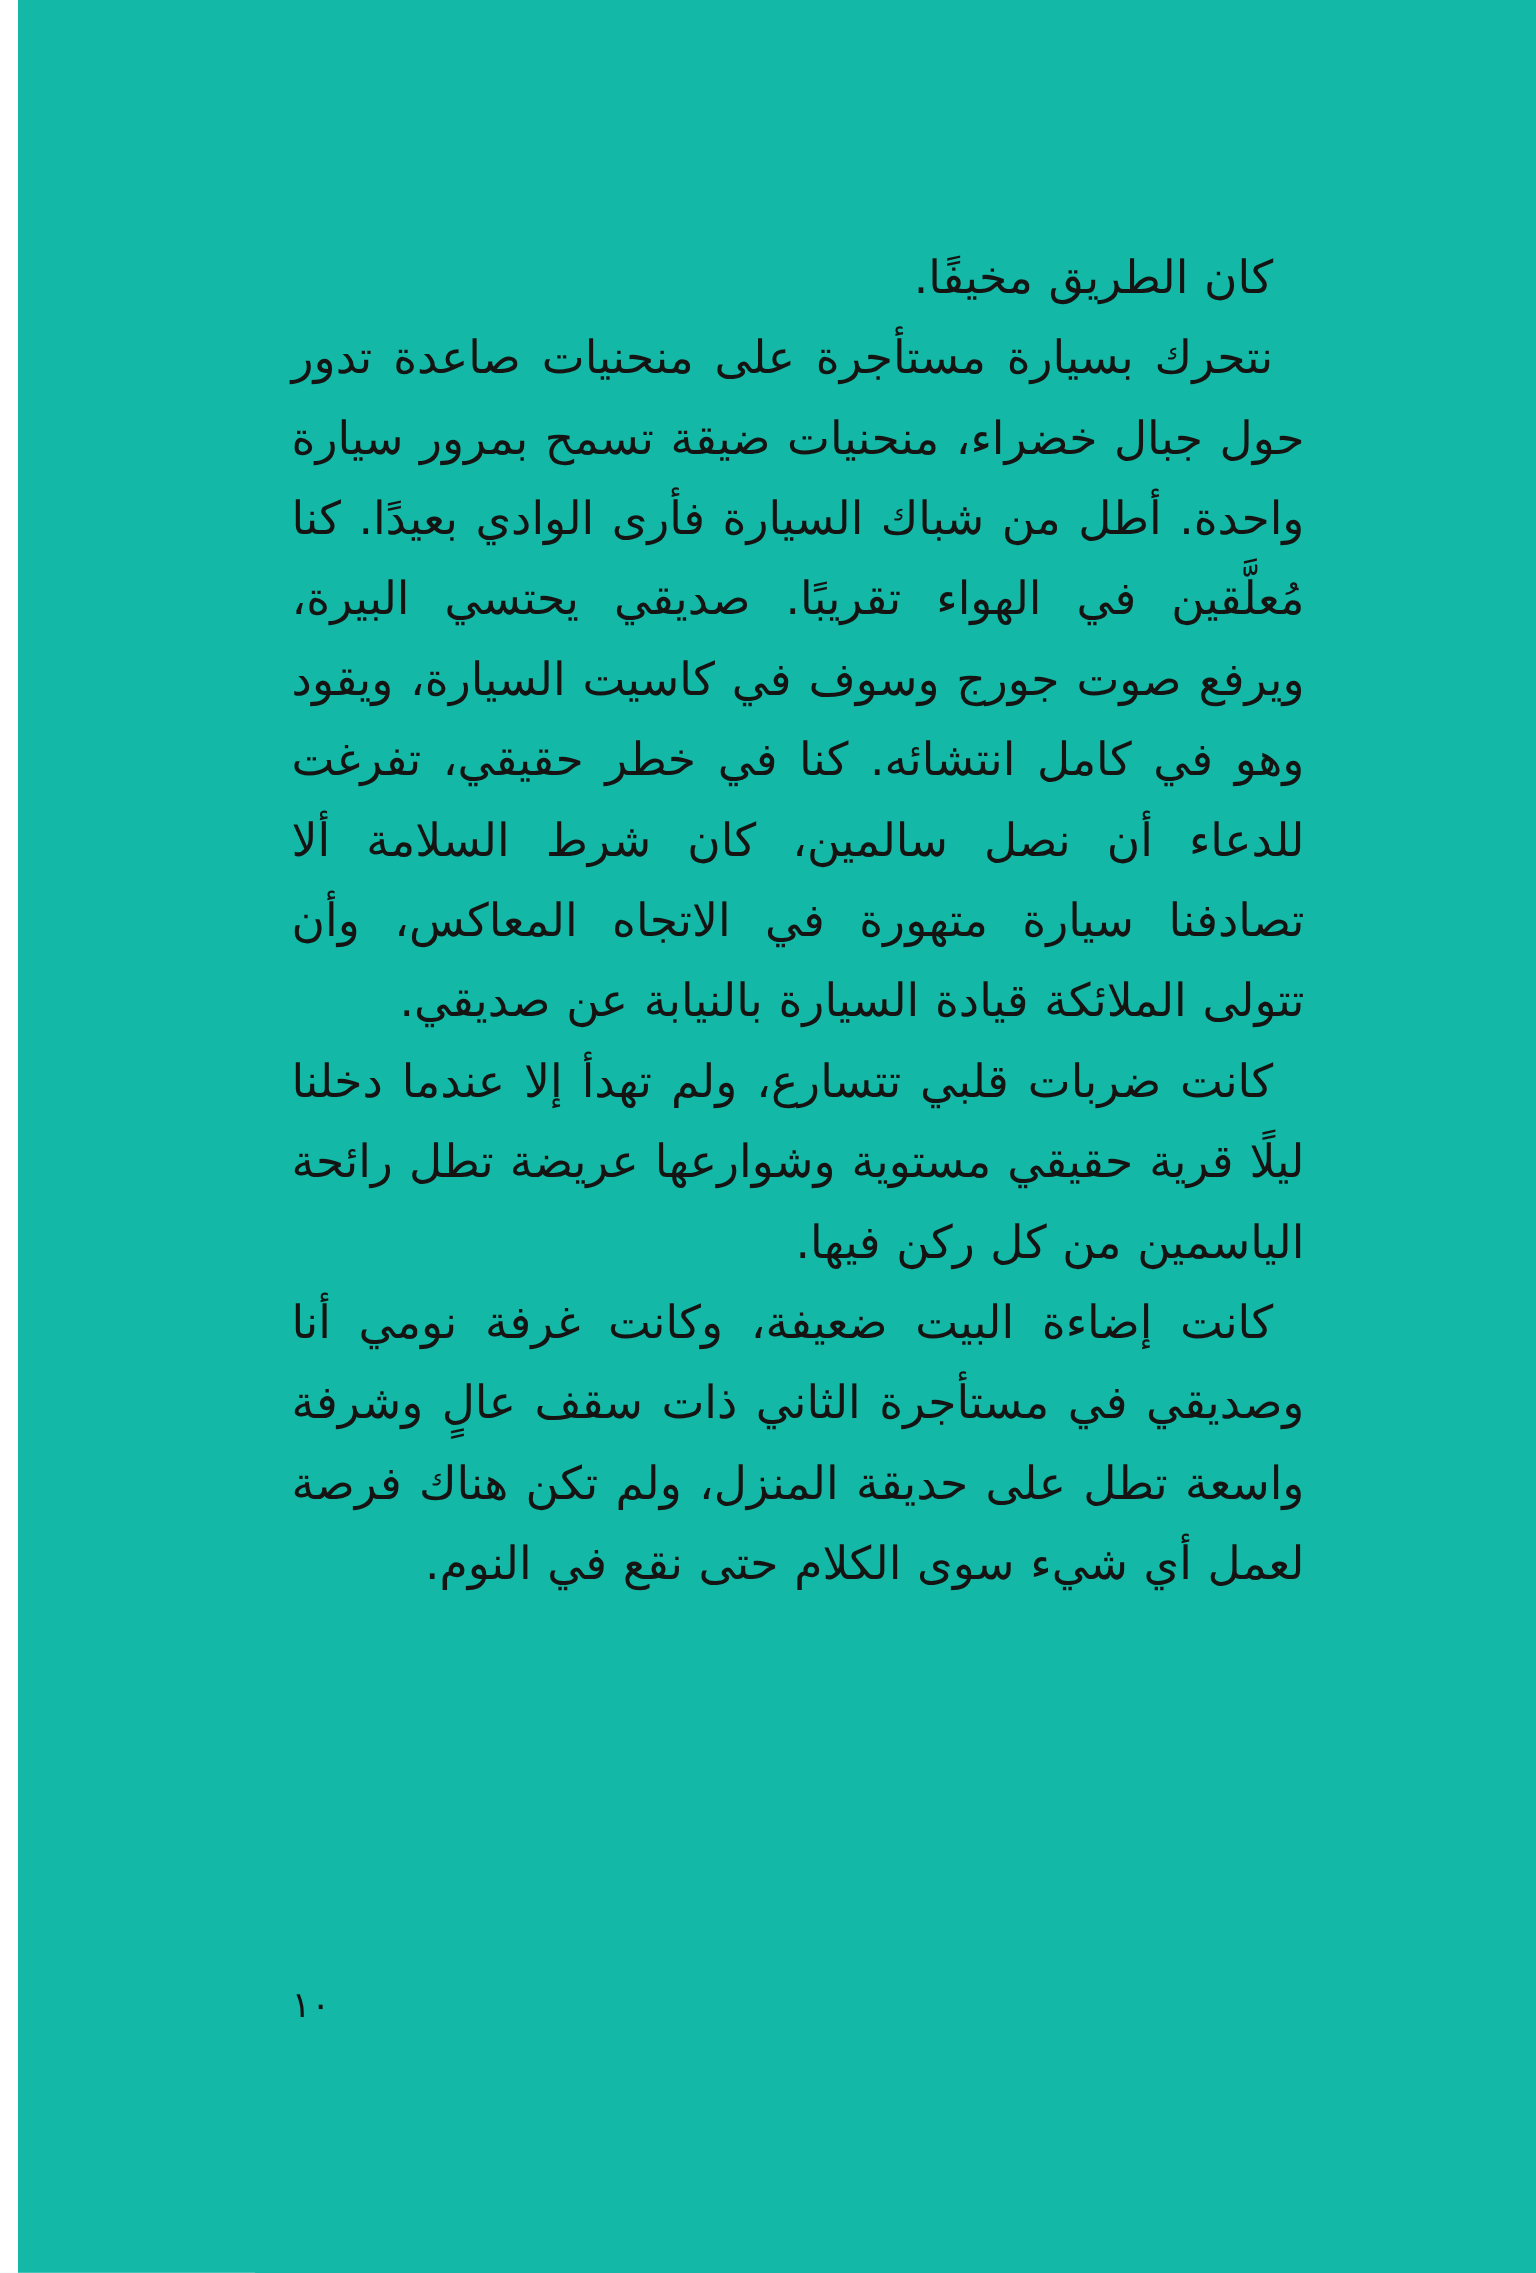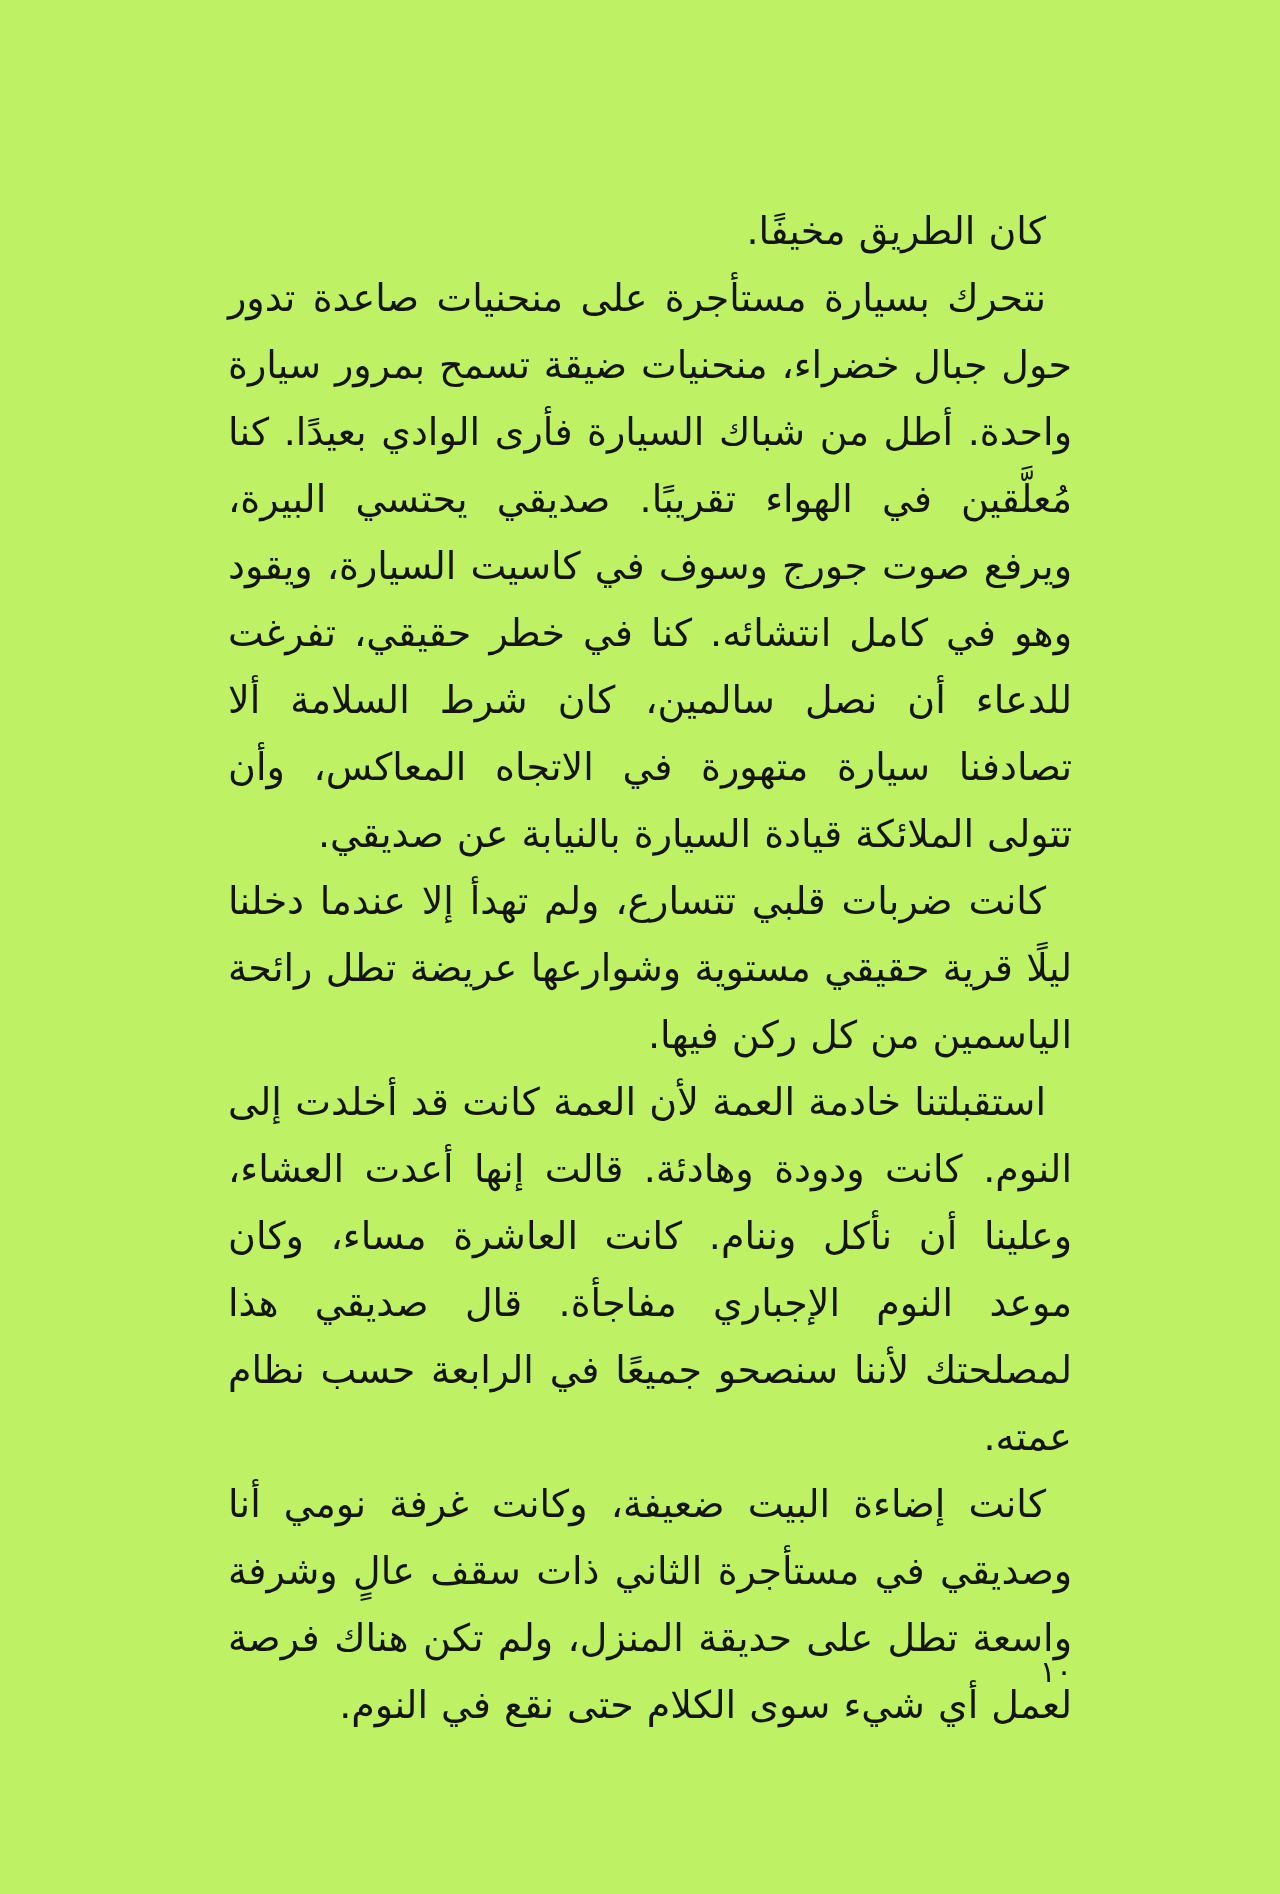--- a/index.html
+++ b/index.html
@@ -10,21 +10,22 @@
   body {
     position: relative;
     width: 1280px;
     height: 1894px;
     overflow: hidden;
     font-family: "DejaVu Sans", sans-serif;
   }
   .book-page {
     position: absolute;
     inset: 0;
-    background: #bef264;
+    background: #14b8a6;
+    margin-left: 15px;
   }
   .page-text {
     position: absolute;
     top: 198px;
     left: 228px;
     width: 844px;
     direction: rtl;
     unicode-bidi: embed;
     text-align: justify;
     font-size: 38px;
@@ -36,35 +37,34 @@
   .page-text p {
     margin: 0;
     padding: 0;
     text-indent: 26px; 
   }
   .page-number {
     position: absolute;
     top: 1652px;
     left: 228px;
     width: 844px;
-    text-align: right;
+    text-align: left;
     direction: rtl;
     font-size: 30px;
     line-height: 40px;
     color: #151413;
   }
 </style>
 </head>
 <body>
 
 <div class="book-page">
 
   <div class="page-text" dir="rtl">
     <p>كان الطريق مخيفًا.</p>
     <p>نتحرك بسيارة مستأجرة على منحنيات صاعدة تدور حول جبال خضراء، منحنيات ضيقة تسمح بمرور سيارة واحدة. أطل من شباك السيارة فأرى الوادي بعيدًا. كنا مُعلَّقين في الهواء تقريبًا. صديقي يحتسي البيرة، ويرفع صوت جورج وسوف في كاسيت السيارة، ويقود وهو في كامل انتشائه. كنا في خطر حقيقي، تفرغت للدعاء أن نصل سالمين، كان شرط السلامة ألا تصادفنا سيارة متهورة في الاتجاه المعاكس، وأن تتولى الملائكة قيادة السيارة بالنيابة عن صديقي.</p>
     <p>كانت ضربات قلبي تتسارع، ولم تهدأ إلا عندما دخلنا ليلًا قرية حقيقي مستوية وشوارعها عريضة تطل رائحة الياسمين من كل ركن فيها.</p>
-    <p>استقبلتنا خادمة العمة لأن العمة كانت قد أخلدت إلى النوم. كانت ودودة وهادئة. قالت إنها أعدت العشاء، وعلينا أن نأكل وننام. كانت العاشرة مساء، وكان موعد النوم الإجباري مفاجأة. قال صديقي هذا لمصلحتك لأننا سنصحو جميعًا في الرابعة حسب نظام عمته.</p>
     <p>كانت إضاءة البيت ضعيفة، وكانت غرفة نومي أنا وصديقي في مستأجرة الثاني ذات سقف عالٍ وشرفة واسعة تطل على حديقة المنزل، ولم تكن هناك فرصة لعمل أي شيء سوى الكلام حتى نقع في النوم.</p>
   </div>
 
   <div class="page-number">١٠</div>
 
 </div>
 
 </body></html>

